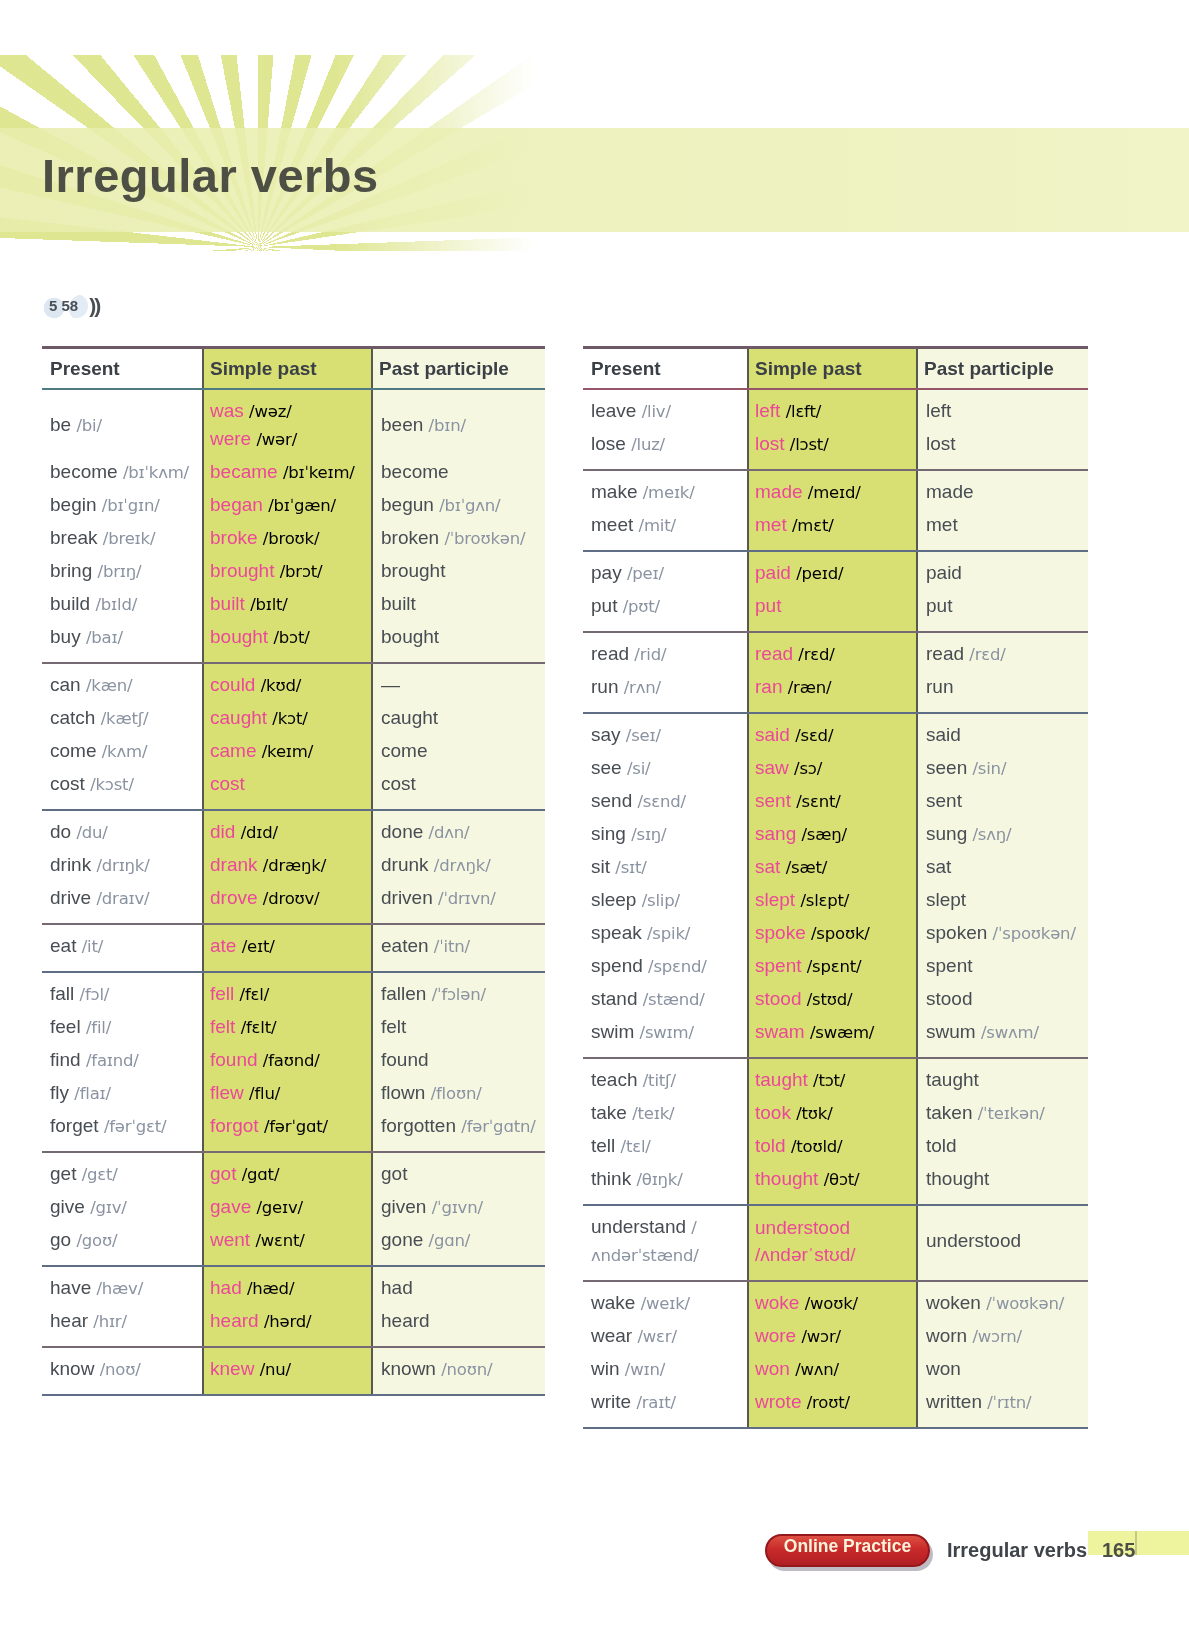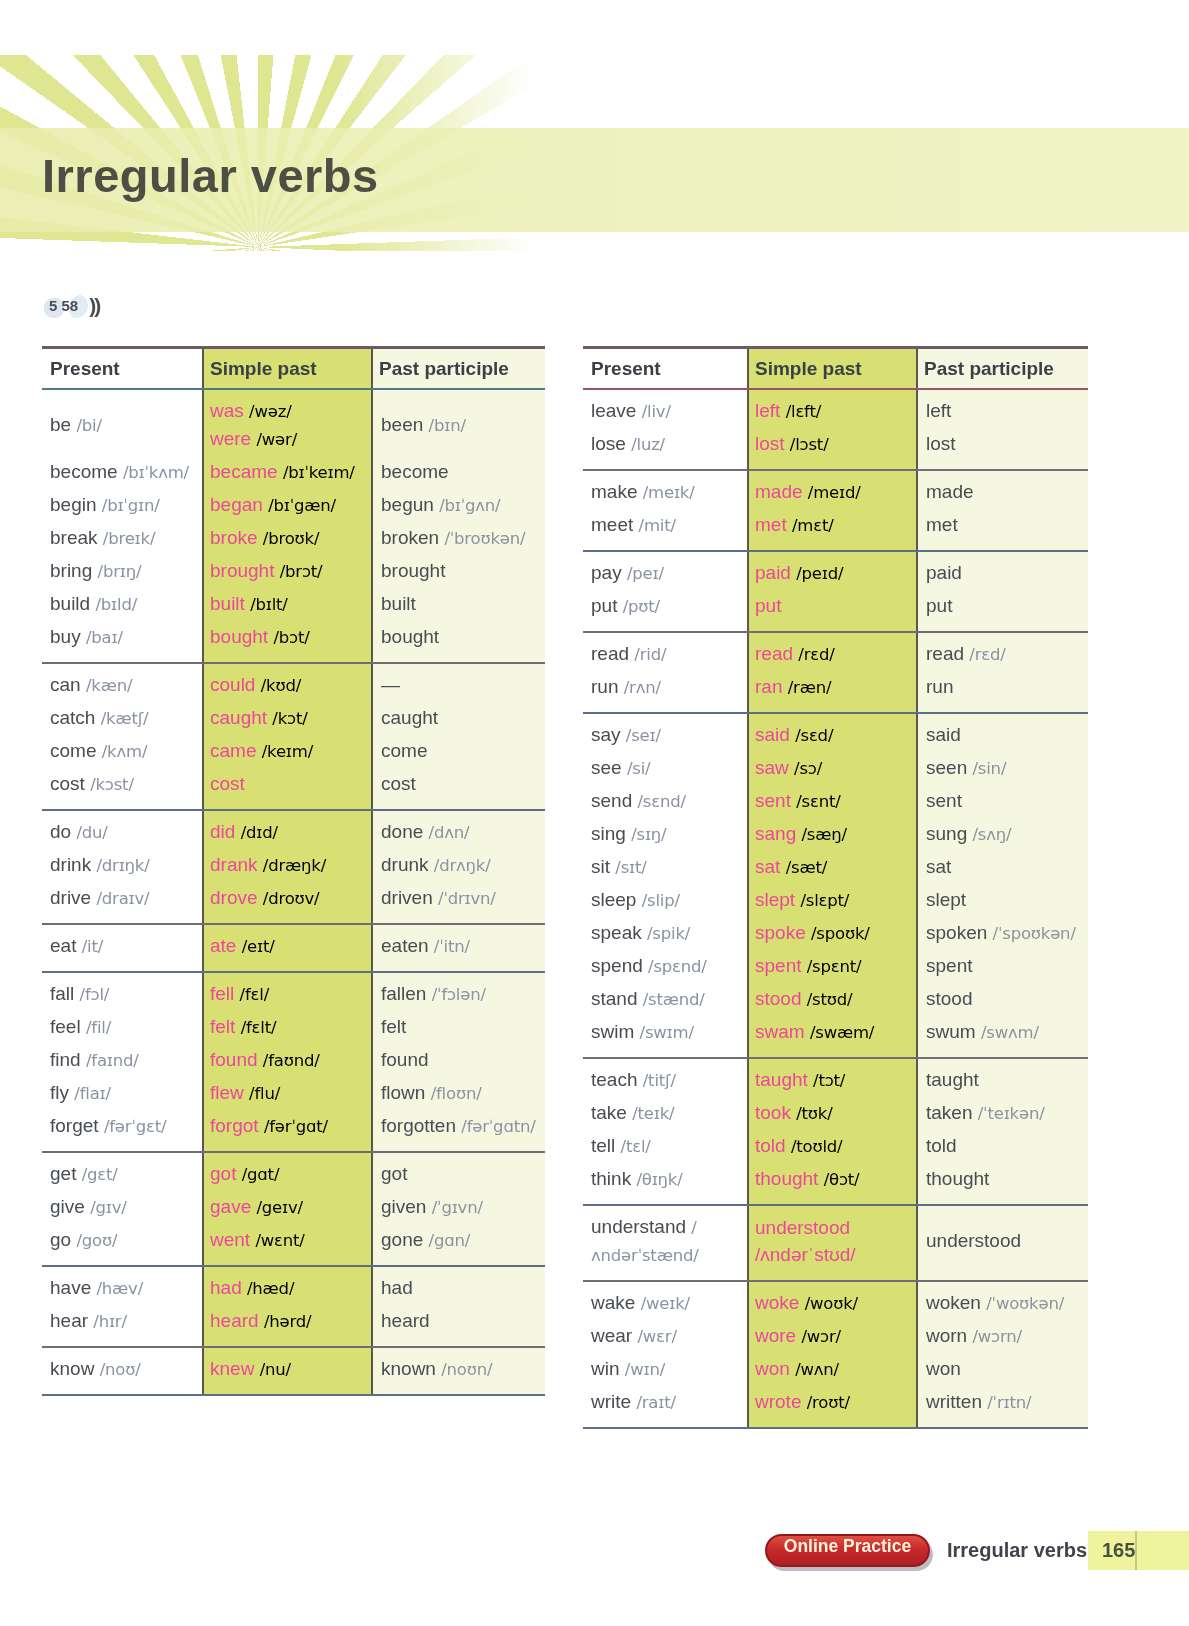--- a/index.html
+++ b/index.html
@@ -59,21 +59,21 @@
   .c-past .ph{color:#000000;}
 
   
   .footer{position:absolute;top:1529px;left:0;right:0;height:46px;}
   .online-practice{position:absolute;left:765px;top:5px;width:165px;height:33px;
          border-radius:17px;border:2px solid #93171b;
          background:linear-gradient(180deg,#dd4f42 0%,#c92a29 45%,#b01e24 100%);
          color:#f9f3dc;font-weight:700;font-size:17.5px;font-family:"Liberation Sans",sans-serif;
          box-shadow:3px 4px 0 rgba(148,142,158,.6);cursor:pointer;padding:0 10px 15px;}
   .footer-label{position:absolute;left:947px;top:10px;font-size:20px;font-weight:700;color:#3f444b;}
-  .page-num-block{position:absolute;left:1088px;right:0;top:2px;height:39px;background:#eef39e;}
+  .page-num-block{position:absolute;left:1088px;right:0;top:2px;height:24px;background:#eef39e;}
   .page-num-block::after{content:"";position:absolute;left:47px;top:0;bottom:0;width:2px;
          background:rgba(118,118,88,.35);}
   .page-num{display:inline-block;padding:8px 0 0 14px;font-size:20px;font-weight:700;color:#4b4f44;}
 </style>
 </head>
 <body>
 
 <div class="page">
 
   <div class="hdr">

